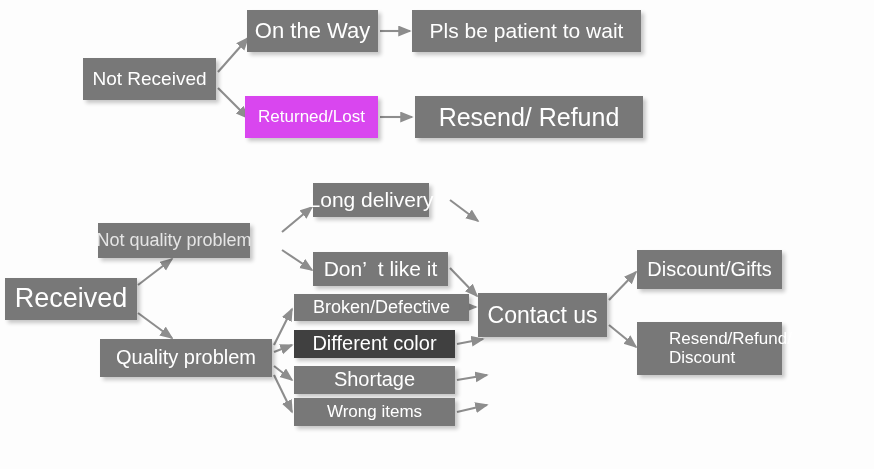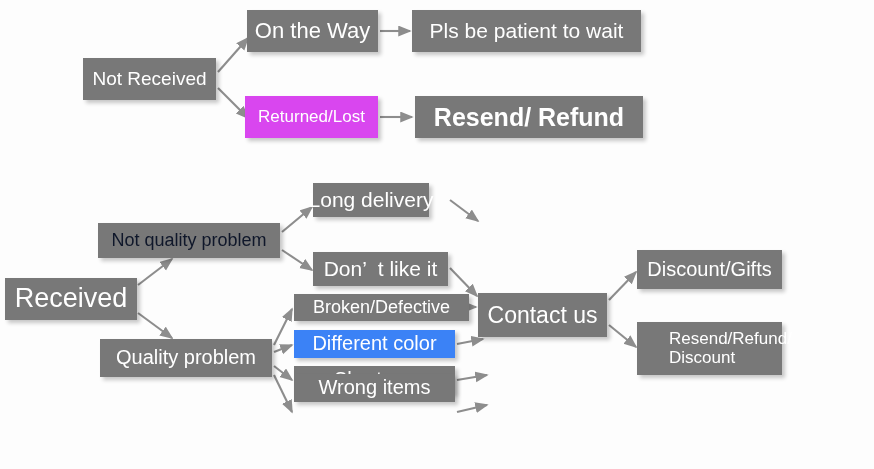--- a/index.html
+++ b/index.html
@@ -74,28 +74,28 @@
         <path d="M 457 412 L 487 405" marker-end="url(#arrowhead)"></path>
         <path d="M 609 300 L 636 272" marker-end="url(#arrowhead)"></path>
         <path d="M 609 325 L 636 347" marker-end="url(#arrowhead)"></path>
       </g>
   </svg>
   <div id="node-layer">
       <div class="node" style="left: 83px; top: 58px; width: 133px; height: 42px; font-size: 19px; background: rgb(120, 120, 120); color: rgb(255, 255, 255);">Not Received</div>
       <div class="node" style="left: 247px; top: 10px; width: 131px; height: 42px; font-size: 22px; background: rgb(120, 120, 120); color: rgb(255, 255, 255);">On the Way</div>
       <div class="node" style="left: 412px; top: 10px; width: 229px; height: 42px; font-size: 21px; background: rgb(120, 120, 120); color: rgb(255, 255, 255);">Pls be patient to wait</div>
       <div class="node" style="left: 245px; top: 96px; width: 133px; height: 42px; font-size: 17px; background: #d946ef; color: rgb(255, 255, 255);">Returned/Lost</div>
-      <div class="node" style="left: 415px; top: 96px; width: 228px; height: 42px; font-size: 25px; background: rgb(120, 120, 120); color: rgb(255, 255, 255); font-weight: bold;">Resend/ Refund</div>
+      <div class="node" style="left: 415px; top: 96px; width: 228px; height: 42px; font-size: 25px; background: rgb(120, 120, 120); color: rgb(255, 255, 255);">Resend/ Refund</div>
       <div class="node" style="left: 5px; top: 278px; width: 132px; height: 42px; font-size: 27px; background: rgb(120, 120, 120); color: rgb(255, 255, 255);">Received</div>
-      <div class="node" style="left: 98px; top: 223px; width: 182px; height: 35px; font-size: 18px; background: rgb(120, 120, 120); color: #0f172a;">Not quality problem</div>
+      <div class="node" style="left: 98px; top: 223px; width: 152px; height: 35px; font-size: 18px; background: rgb(120, 120, 120); color: #e5e5e5;">Not quality problem</div>
       <div class="node" style="left: 100px; top: 339px; width: 172px; height: 38px; font-size: 20px; background: rgb(120, 120, 120); color: rgb(255, 255, 255);">Quality problem</div>
       <div class="node" style="left: 313px; top: 183px; width: 116px; height: 34px; font-size: 21px; background: rgb(120, 120, 120); color: rgb(255, 255, 255);">Long delivery</div>
       <div class="node" style="left: 313px; top: 252px; width: 135px; height: 34px; font-size: 21px; background: rgb(120, 120, 120); color: rgb(255, 255, 255);">Don’  t like it</div>
       <div class="node" style="left: 294px; top: 294px; width: 175px; height: 27px; font-size: 18px; background: rgb(120, 120, 120); color: rgb(255, 255, 255);">Broken/Defective</div>
-      <div class="node" style="left: 294px; top: 330px; width: 161px; height: 28px; font-size: 20px; background: #3b82f6; color: rgb(255, 255, 255);">Different color</div>
+      <div class="node" style="left: 294px; top: 330px; width: 161px; height: 28px; font-size: 20px; background: #404040; color: rgb(255, 255, 255);">Different color</div>
       <div class="node" style="left: 294px; top: 366px; width: 161px; height: 28px; font-size: 20px; background: rgb(120, 120, 120); color: rgb(255, 255, 255);">Shortage</div>
-      <div class="node" style="left: 294px; top: 374px; width: 161px; height: 28px; font-size: 20px; background: rgb(120, 120, 120); color: rgb(255, 255, 255);">Wrong items</div>
+      <div class="node" style="left: 294px; top: 398px; width: 161px; height: 28px; font-size: 17px; background: rgb(120, 120, 120); color: rgb(255, 255, 255);">Wrong items</div>
       <div class="node" style="left: 478px; top: 293px; width: 129px; height: 44px; font-size: 23px; background: rgb(120, 120, 120); color: rgb(255, 255, 255);">Contact us</div>
       <div class="node" style="left: 637px; top: 250px; width: 145px; height: 39px; font-size: 20px; background: rgb(120, 120, 120); color: rgb(255, 255, 255);">Discount/Gifts</div>
       <div class="node left" style="left: 637px; top: 322px; width: 145px; height: 53px; font-size: 17px; background: rgb(120, 120, 120); color: rgb(255, 255, 255); padding-left: 32px;">Resend/Refund/
 Discount</div>
     </div>
 </div>
 
 </body></html>

